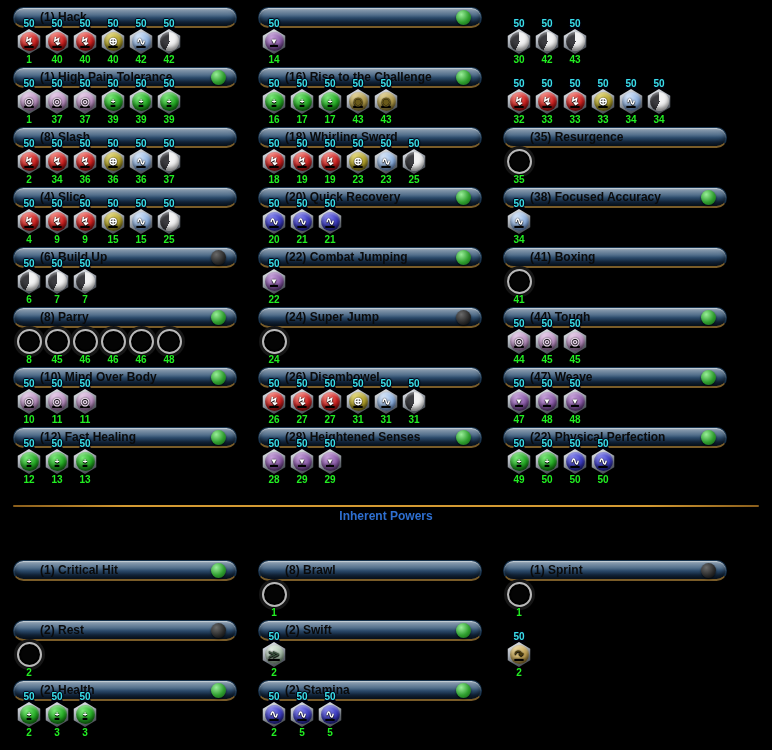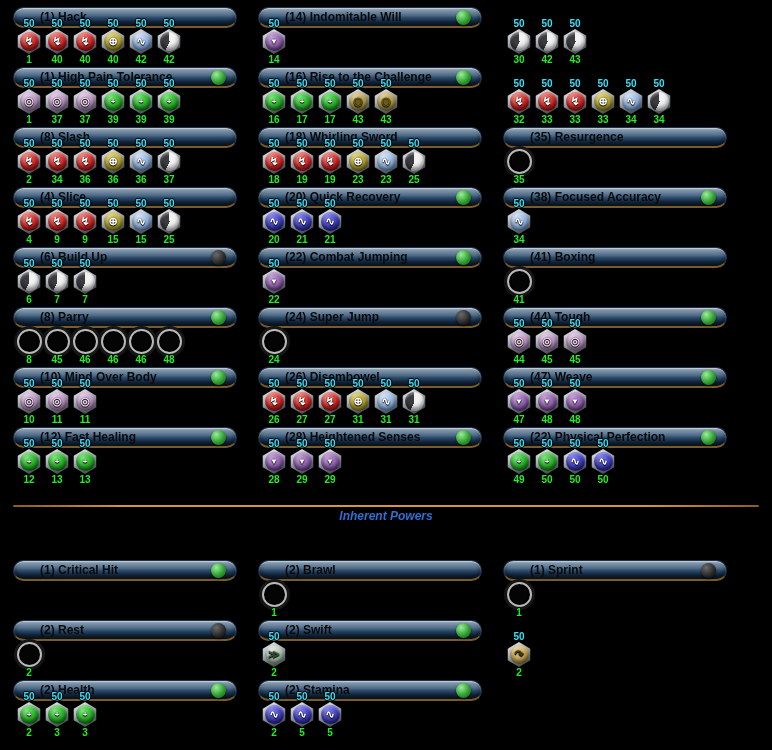--- a/index.html
+++ b/index.html
@@ -18,21 +18,21 @@
     background:linear-gradient(180deg,#a2b2c1 0%,#7b90a5 16%,#54708c 38%,#2b4a6a 55%,#152a42 78%,#0e1f33 100%);
     box-shadow:inset 0 1px 1px rgba(255,255,255,.45), inset 0 -3px 5px rgba(0,0,0,.55);}
   .bar .plabel{display:block;padding-left:26px;font-size:12px;font-weight:bold;color:#0a0a0a;
     line-height:18px;white-space:nowrap;overflow:hidden;}
 
   .dot{position:absolute;top:2px;right:10px;width:15px;height:15px;border-radius:50%;
     box-shadow:0 1px 2px rgba(0,0,0,.7);}
   .dot.on{background:radial-gradient(circle at 35% 30%,#9aee9a,#2f9e2f 55%,#135c13 95%);}
   .dot.off{background:radial-gradient(circle at 35% 30%,#6a6a6a,#262626 60%,#050505 95%);}
 
-  .slots{position:absolute;left:2px;top:12px;display:flex;z-index:2;}
+  .slots{position:absolute;left:2px;top:12px;display:flex;z-index:2;text-decoration:underline;}
   .slot{width:28px;display:flex;flex-direction:column;align-items:center;}
   .fifty{height:9px;font-size:10px;line-height:9px;font-weight:bold;color:#3ae0ea;
     text-shadow:-1px 0 1px #001,1px 0 1px #001,0 -1px 1px #001,0 1px 1px #001;}
   .lvl{margin-top:1px;font-size:10px;line-height:10px;font-weight:bold;color:#22ee22;
     text-shadow:0 1px 1px #000,0 -1px 1px #000;}
 
   .frame{margin-top:1px;width:25px;height:25px;display:flex;align-items:center;justify-content:center;
     clip-path:polygon(50% 0,95% 27%,95% 73%,50% 100%,5% 73%,5% 27%);
     background:linear-gradient(155deg,#f2f4f7 0%,#aab0b8 40%,#5e646c 68%,#36393f 100%);}
   .gem{width:19px;height:19px;border-radius:50%;display:flex;align-items:center;justify-content:center;
@@ -49,21 +49,21 @@
   .t-resist{background:radial-gradient(circle at 35% 30%,#ecd2ee,#bc92c4 55%,#6a4a74 95%);color:#e8d8ea;}
   .t-defense{background:radial-gradient(circle at 35% 30%,#c8a2dc,#8a5aa8 55%,#44245c 95%);}
   .t-endmod{background:radial-gradient(circle at 35% 30%,#8a8af2,#3a3ac0 55%,#14146a 95%);}
   .t-tohit_debuff{background:radial-gradient(circle at 35% 30%,#e8d89a,#b09a48 55%,#5c4c14 95%);color:#6a5a1a;}
   .t-runspeed{background:radial-gradient(circle at 35% 30%,#e8f2ea,#a8c0aa 55%,#5c7a60 95%);color:#3a523e;}
   .t-jump{background:radial-gradient(circle at 35% 30%,#f0dca0,#c0a050 55%,#6a5218 95%);color:#4a3a0a;}
 
   .gem.empty{width:21px;height:21px;background:#040404;border:2px solid #b9b9b9;
     box-shadow:0 0 0 3px #161616,inset 0 0 0 2px #000;}
 
-  .divider{position:relative;margin:18px 13px 0 13px;font-style:italic;}
+  .divider{position:relative;margin:18px 13px 0 13px;}
   .divider-line{height:2px;background:linear-gradient(90deg,#8a5e1c,#d39a33 15%,#d39a33 85%,#8a5e1c);
     border-radius:1px;}
   .divider-label{margin-top:2px;text-align:center;font-size:12px;font-weight:bold;color:#2e6fd0;}
 </style>
 </head>
 <body>
 
 <div class="page">
 
   <div id="main-grid" class="grid">
@@ -438,21 +438,20 @@
     <span class="frame">
       <span class="gem t-heal small-glyph">+</span>
     </span>
     <span class="lvl">13</span>
   </div>
 </div>
   </div>
 
   <div class="power">
     <div class="bar">
-      <span class="plabel">(14) Indomitable Will</span>
       <span class="dot on"></span>
     </div>
     <div class="slots">
   <div class="slot">
     <span class="fifty">50</span>
     <span class="frame">
       <span class="gem t-defense small-glyph">▼</span>
     </span>
     <span class="lvl">14</span>
   </div>
@@ -1005,21 +1004,21 @@
     <span class="frame">
       <span class="gem t-heal small-glyph">+</span>
     </span>
     <span class="lvl">3</span>
   </div>
 </div>
   </div>
 
   <div class="power">
     <div class="bar">
-      <span class="plabel">(2) Brawl</span>
+      <span class="plabel">(8) Brawl</span>
 
     </div>
     <div class="slots">
   <div class="slot">
     <span class="fifty"></span>
     <span class="frame" style="background: none; clip-path: none;">
       <span class="gem empty"></span>
     </span>
     <span class="lvl">1</span>
   </div>

